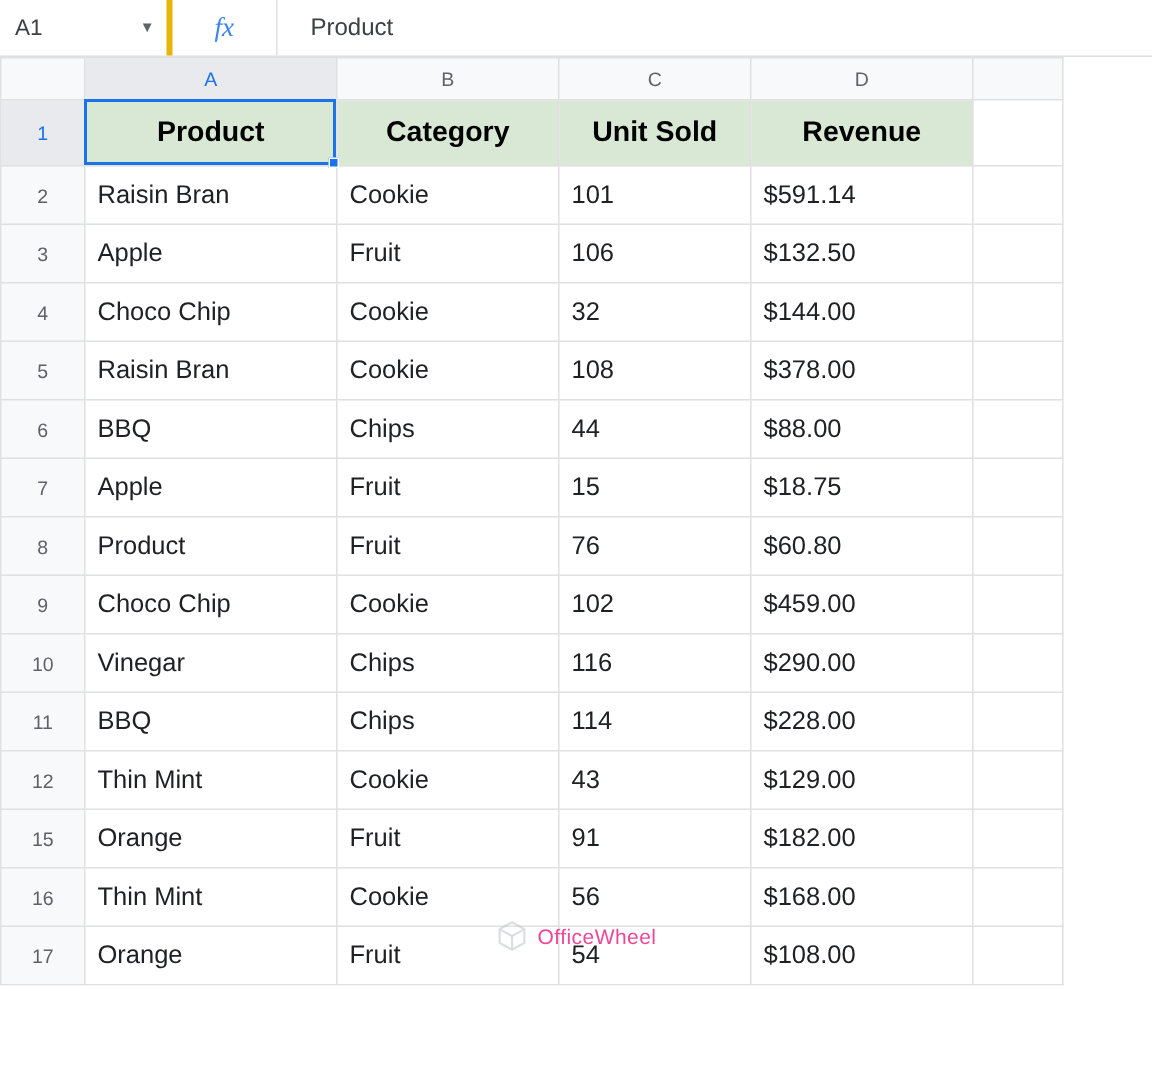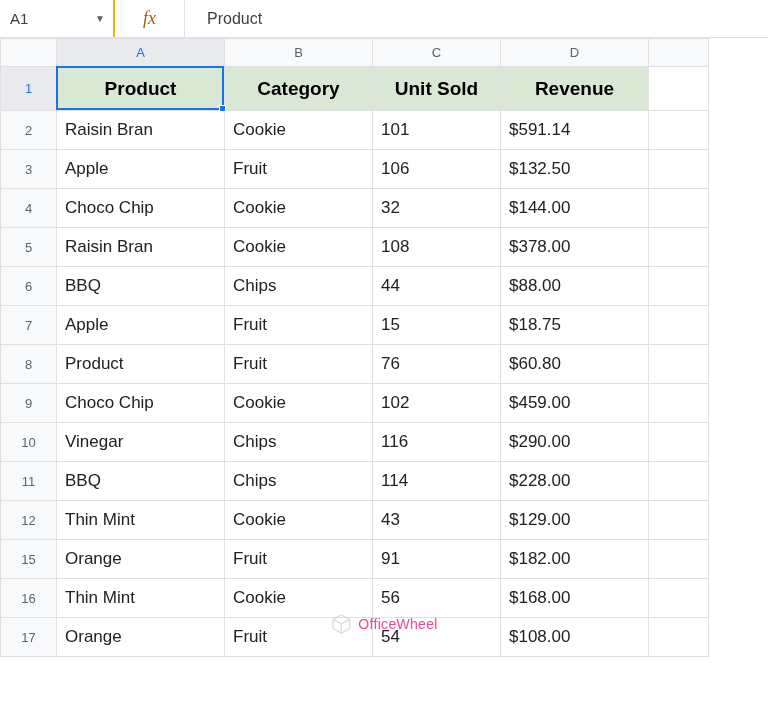--- a/index.html
+++ b/index.html
@@ -18,35 +18,35 @@
     border-bottom: 1px solid #e0e0e0;
   }
   .namebox {
     width: 115px;
     height: 100%;
     display: flex;
     align-items: center;
     padding-left: 10px;
     font-size: 15px;
     color: #3c4043;
-    border-right: 2px solid #eab308;
+    border-right: 4px solid #eab308;
     position: relative;
   }
   .namebox .dd {
     position: absolute;
     right: 8px;
     color: #5f6368;
     font-size: 10px;
   }
   .fx-cell {
     width: 70px;
     display: flex;
     align-items: center;
     justify-content: center;
-    color: #a16207;
+    color: #3b82f6;
     font-style: italic;
     font-family: "Times New Roman", serif;
     font-size: 18px;
     border-right: 1px solid #e0e0e0;
     height: 100%;
   }
   .formula-input {
     flex: 1;
     padding-left: 22px;
     font-size: 16px;

